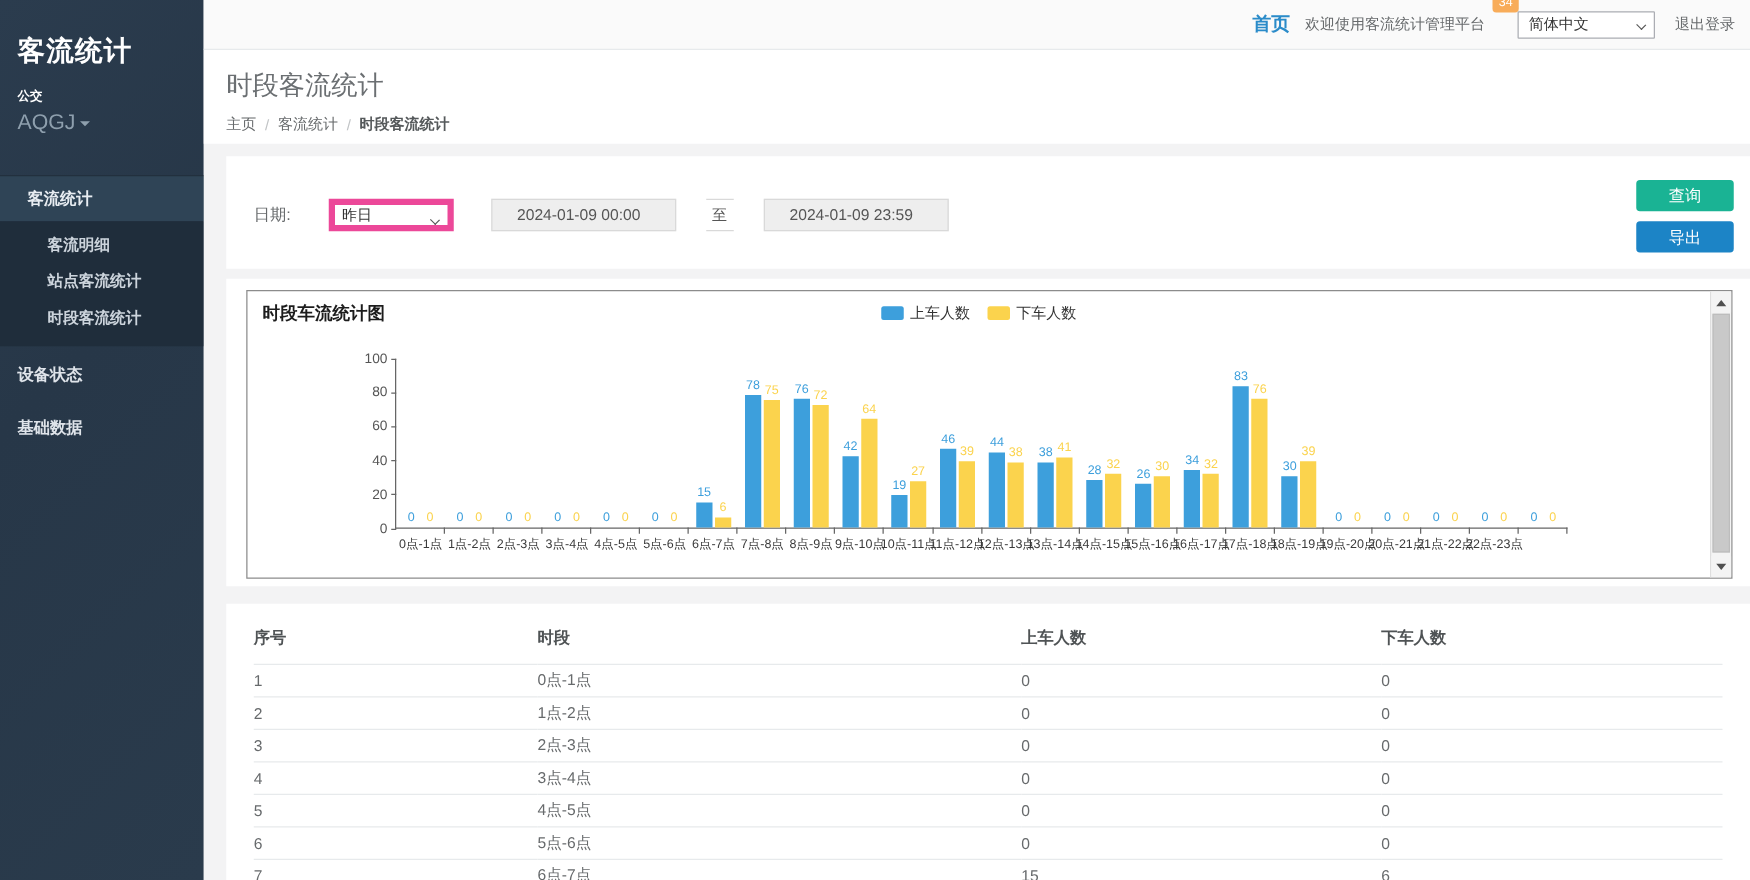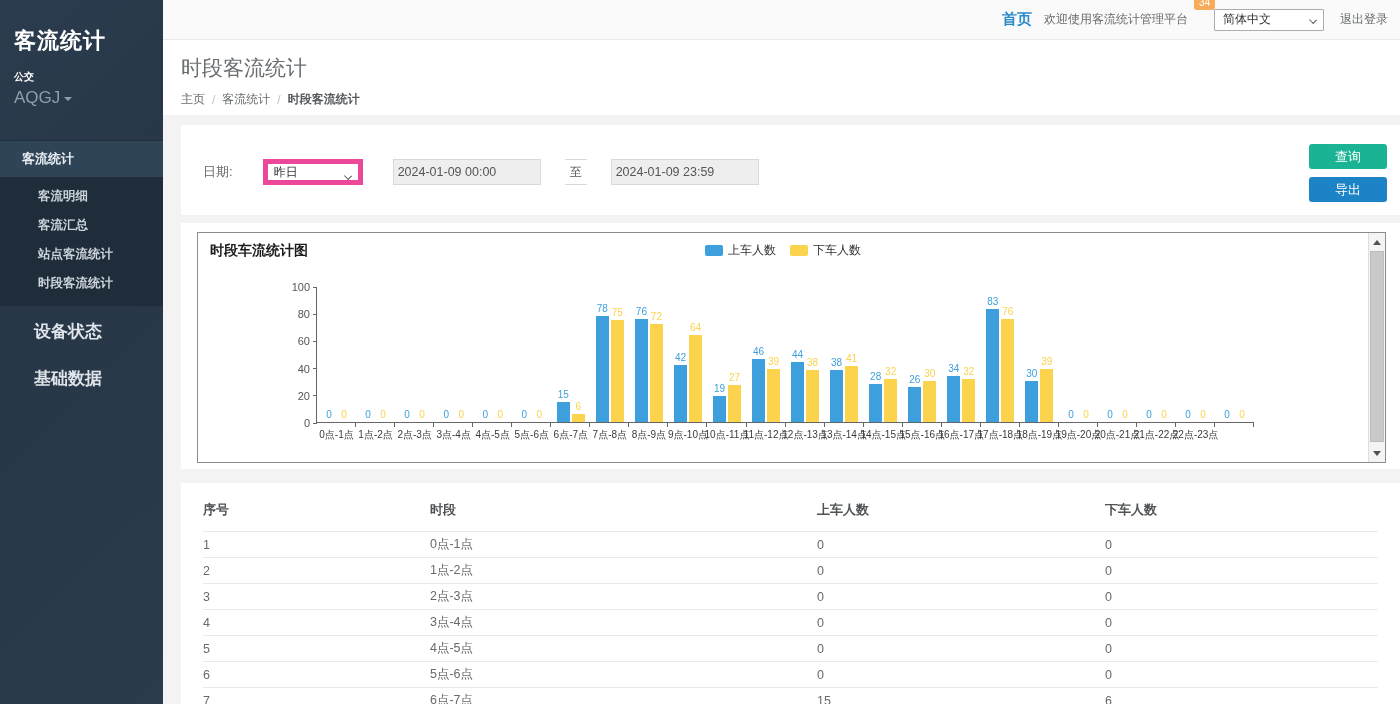--- a/index.html
+++ b/index.html
@@ -13,21 +13,21 @@
   .brand-title { color:#ffffff; font-size:22px; font-weight:bold; letter-spacing:1px; }
   .brand-org { color:#ffffff; font-size:10px; font-weight:bold; margin-top:14px; }
   .brand-user { color:#8e9fad; font-size:17px; margin-top:4px; cursor:pointer; }
   .brand-user .caret { display:inline-block; margin-left:4px; width:0; height:0;
     border-left:4px solid transparent; border-right:4px solid transparent; border-top:4px solid #8e9fad; vertical-align:middle; }
   .nav { margin-top:22px; }
   .nav-section-header { background:#2f4456; color:#e8edf2; font-size:13px; font-weight:bold;
     padding:9px 0 9px 22px; border-top:1px solid #22303e; cursor:pointer; }
   .nav-sub { background:#1f2d3b; padding:5px 0 8px 0; }
   .nav-sub-item { color:#ccd4dc; font-size:12.5px; font-weight:bold; padding:6px 0 6px 38px; cursor:pointer; }
-  .nav-item { color:#dfe4ea; font-size:17px; font-weight:bold; padding:10px 0 10px 34px; margin-top:4px; cursor:pointer; }
+  .nav-item { color:#dfe4ea; font-size:13px; font-weight:bold; padding:10px 0 10px 14px; margin-top:4px; cursor:pointer; }
 
   
   .main { position:absolute; left:163px; top:0; width:1237px; height:704px; background:#f3f3f4; }
 
   .navbar { height:40px; background:#fafafa; border-bottom:1px solid #e7eaec;
     display:flex; align-items:center; justify-content:flex-end; padding-right:8px; }
   .nav-home { color:#2a8bc9; font-size:15px; font-weight:bold; margin-right:12px; cursor:pointer; }
   .nav-welcome { color:#676a6c; font-size:12px; }
   .badge-wrap { position:relative; margin-left:26px; }
   .count-badge { position:absolute; top:-13px; left:-20px; background:#f8ac59; color:#fff;
@@ -55,21 +55,21 @@
   .sel { position:relative; background:#fff; border:1px solid #a9a9a9; height:20px;
     display:flex; align-items:center; font-size:12px; color:#333; padding:0 20px 0 6px; cursor:pointer; }
   .sel .chev { top:6px; }
   .sel-company { width:140px; border:1px solid #9a9a9a; }
   .tri { position:absolute; right:6px; top:7px; width:0; height:0;
     border-left:5px solid transparent; border-right:5px solid transparent; border-top:6px solid #111; }
   .frow2 { margin-top:14px;gap:24px; }
   .sel-date { width:100px; height:26px; border:5px solid #ec4899; }
   .sel-date .chev { top:9px; }
   .dinput { width:148px; height:26px; background:#eeeeee; border:1px solid #d9d9d9;
-    font-size:12.5px; color:#555; display:flex; align-items:center; padding-left:4px; margin-left:6px; }
+    font-size:12.5px; color:#555; display:flex; align-items:center; padding-left:20px; margin-left:6px; }
   .dto { width:22px; height:26px; background:#fff; border:1px solid #d9d9d9; border-left:none; border-right:none;
     font-size:12px; color:#555; display:flex; align-items:center; justify-content:center; }
   .dinput2 { margin-left:0; }
   .btn { position:absolute; right:13px; width:78px; height:25px; border:none; border-radius:3px;
     color:#fff; font-size:13px; cursor:pointer; font-family:inherit; }
   .btn-query { top:19px; background:#1ab394; }
   .btn-export { top:52px; background:#1c84c6; }
 
   
   .chart-card { margin-top:8px; height:246px; padding:9px 14px 6px 16px; }
@@ -116,21 +116,20 @@
 <aside class="sidebar">
   <div class="brand">
     <div class="brand-title">客流统计</div>
     <div class="brand-org">公交</div>
     <div class="brand-user"><span>AQGJ</span><span class="caret"></span></div>
   </div>
   <nav class="nav">
     <div class="nav-section-header">客流统计</div>
     <div class="nav-sub">
       <div class="nav-sub-item">客流明细</div>
-      <div class="nav-sub-item">客流汇总</div>
       <div class="nav-sub-item">站点客流统计</div>
       <div class="nav-sub-item">时段客流统计</div>
     </div>
     <div class="nav-item">设备状态</div>
     <div class="nav-item">基础数据</div>
   </nav>
 </aside>
 
 <div class="main">
   <header class="navbar">

